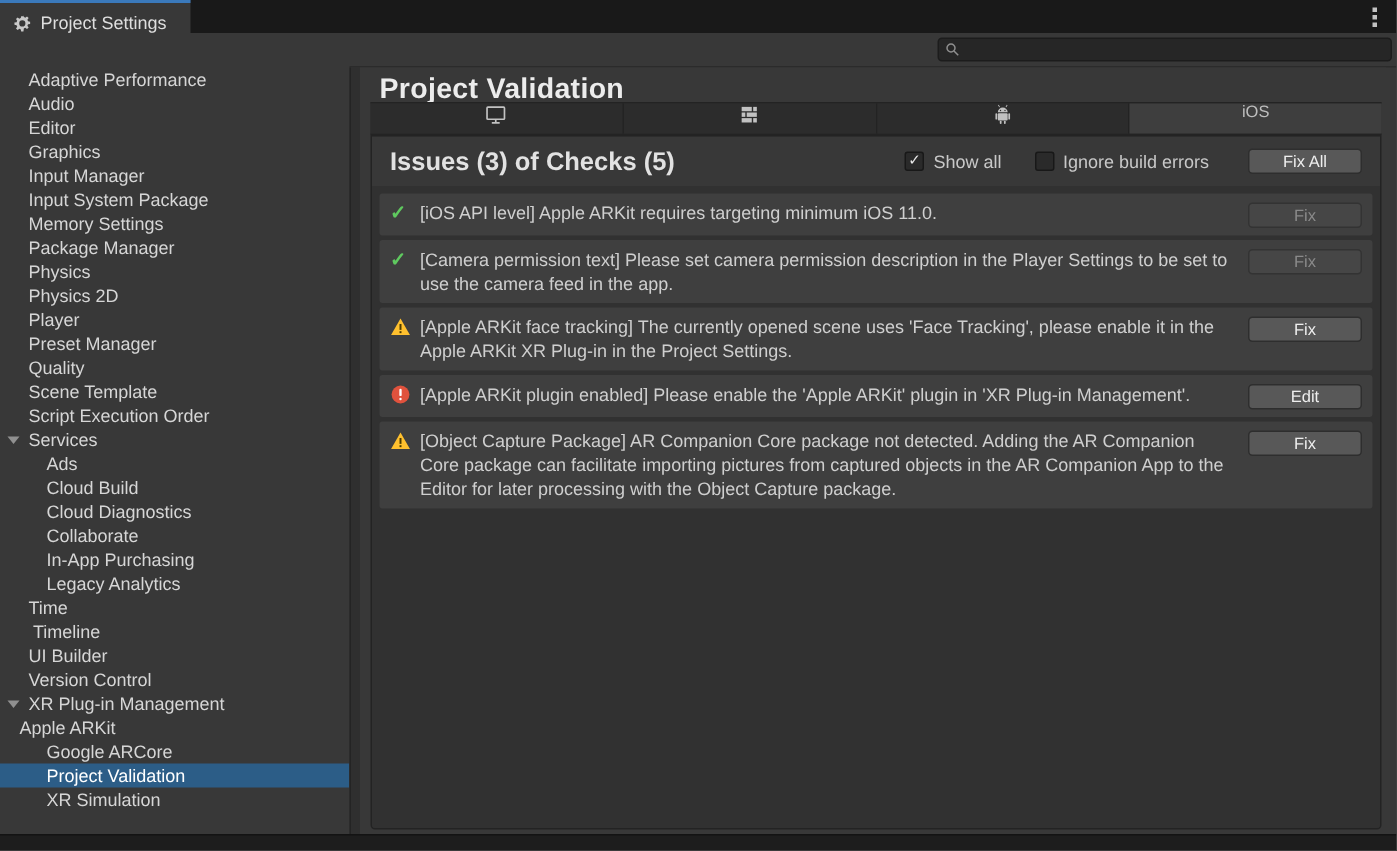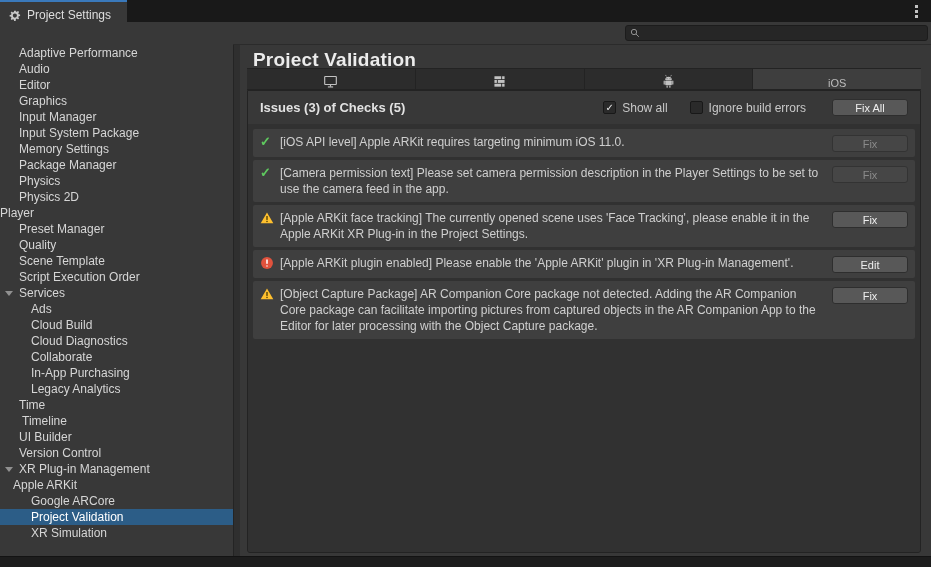--- a/index.html
+++ b/index.html
@@ -26,30 +26,30 @@
   .v-gutter{position:absolute;left:233px;top:45px;width:7px;height:511px;background:#2f2f2f;border-left:1px solid #242424}
   .side-item{height:16px;line-height:16px;position:relative;color:#d6d6d6;white-space:nowrap;cursor:pointer}
   .side-item.sel{background:var(--selection);color:#ffffff}
   .tri{position:absolute;left:5px;top:6px;width:0;height:0;border-left:4px solid transparent;
        border-right:4px solid transparent;border-top:5px solid #909090}
   
   .main{position:absolute;left:240px;top:45px;width:684px;height:511px;background:#383838}
   .main-title{padding:4px 0 0 13px;font-size:19px;font-weight:bold;color:#ececec;letter-spacing:.2px}
   .tabbar{position:absolute;left:7px;right:3px;top:23px;height:22px;display:flex;
           border-top:1px solid #232323;border-bottom:1px solid #232323;background:#2c2c2c}
-  .tab{flex:1;display:flex;align-items:flex-end;justify-content:center;border-right:1px solid #232323;
+  .tab{flex:1;display:flex;align-items:flex-start;justify-content:center;border-right:1px solid #232323;
        color:#c2c2c2;cursor:pointer;background:#2c2c2c}
   .tab:last-child{border-right:none}
   .tab.sel{background:#3e3e3e;color:#cdcdcd}
   .tab svg{width:15px;height:15px;display:block}
   .tab-label{font-size:11px;color:#bdbdbd}
   .container{position:absolute;left:7px;right:3px;top:45px;bottom:3px;border:1px solid #232323;
              border-radius:0 0 3px 3px;background:#313131;display:flex;flex-direction:column;overflow:hidden}
   .issues-header{flex:none;height:33px;background:#383838;display:flex;align-items:center;padding:0 12px}
-  .issues-title{font-weight:bold;font-size:13px;color:#e2e2e2}
+  .issues-title{font-weight:bold;font-size:17px;color:#e2e2e2}
   .cb-group{display:flex;align-items:center;gap:6px;cursor:pointer}
   .cb-group.g1{margin-left:auto}
   .cb-group.g2{margin-left:22px}
   .cb{width:13px;height:13px;background:#2a2a2a;border:1px solid #181818;border-radius:2px;
       display:flex;align-items:center;justify-content:center;color:#e8e8e8;font-size:10px;line-height:1;flex:none}
   .cb-label{color:#c8c8c8}
   .btn{width:76px;height:17px;background:#585858;border:1px solid #2e2e2e;border-radius:3px;color:#eeeeee;
        font-size:11px;display:flex;align-items:center;justify-content:center;cursor:pointer;
        font-family:"Liberation Sans",sans-serif;padding:0}
   .btn.disabled{background:#464646;color:#8a8a8a;border-color:#333333;cursor:default}
@@ -98,21 +98,21 @@
       <div class="side-item"><span style="padding-left: 19px;">Adaptive Performance</span></div>
       <div class="side-item"><span style="padding-left: 19px;">Audio</span></div>
       <div class="side-item"><span style="padding-left: 19px;">Editor</span></div>
       <div class="side-item"><span style="padding-left: 19px;">Graphics</span></div>
       <div class="side-item"><span style="padding-left: 19px; margin-top: 41px;">Input Manager</span></div>
       <div class="side-item"><span style="padding-left: 19px;">Input System Package</span></div>
       <div class="side-item"><span style="padding-left: 19px;">Memory Settings</span></div>
       <div class="side-item"><span style="padding-left: 19px;">Package Manager</span></div>
       <div class="side-item"><span style="padding-left: 19px;">Physics</span></div>
       <div class="side-item"><span style="padding-left: 19px;">Physics 2D</span></div>
-      <div class="side-item"><span style="">Player</span></div>
+      <div class="side-item"><span style="padding-left: 19px;">Player</span></div>
       <div class="side-item"><span style="padding-left: 19px;">Preset Manager</span></div>
       <div class="side-item"><span style="padding-left: 19px;">Quality</span></div>
       <div class="side-item"><span style="padding-left: 19px;">Scene Template</span></div>
       <div class="side-item"><span style="padding-left: 19px;">Script Execution Order</span></div>
       <div class="side-item"><span class="tri"></span><span style="padding-left: 19px;">Services</span></div>
       <div class="side-item"><span style="padding-left: 31px;">Ads</span></div>
       <div class="side-item"><span style="padding-left: 31px;">Cloud Build</span></div>
       <div class="side-item"><span style="padding-left: 31px; margin-top: 14px;">Cloud Diagnostics</span></div>
       <div class="side-item"><span style="padding-left: 31px;">Collaborate</span></div>
       <div class="side-item"><span style="padding-left: 31px;">In-App Purchasing</span></div>

